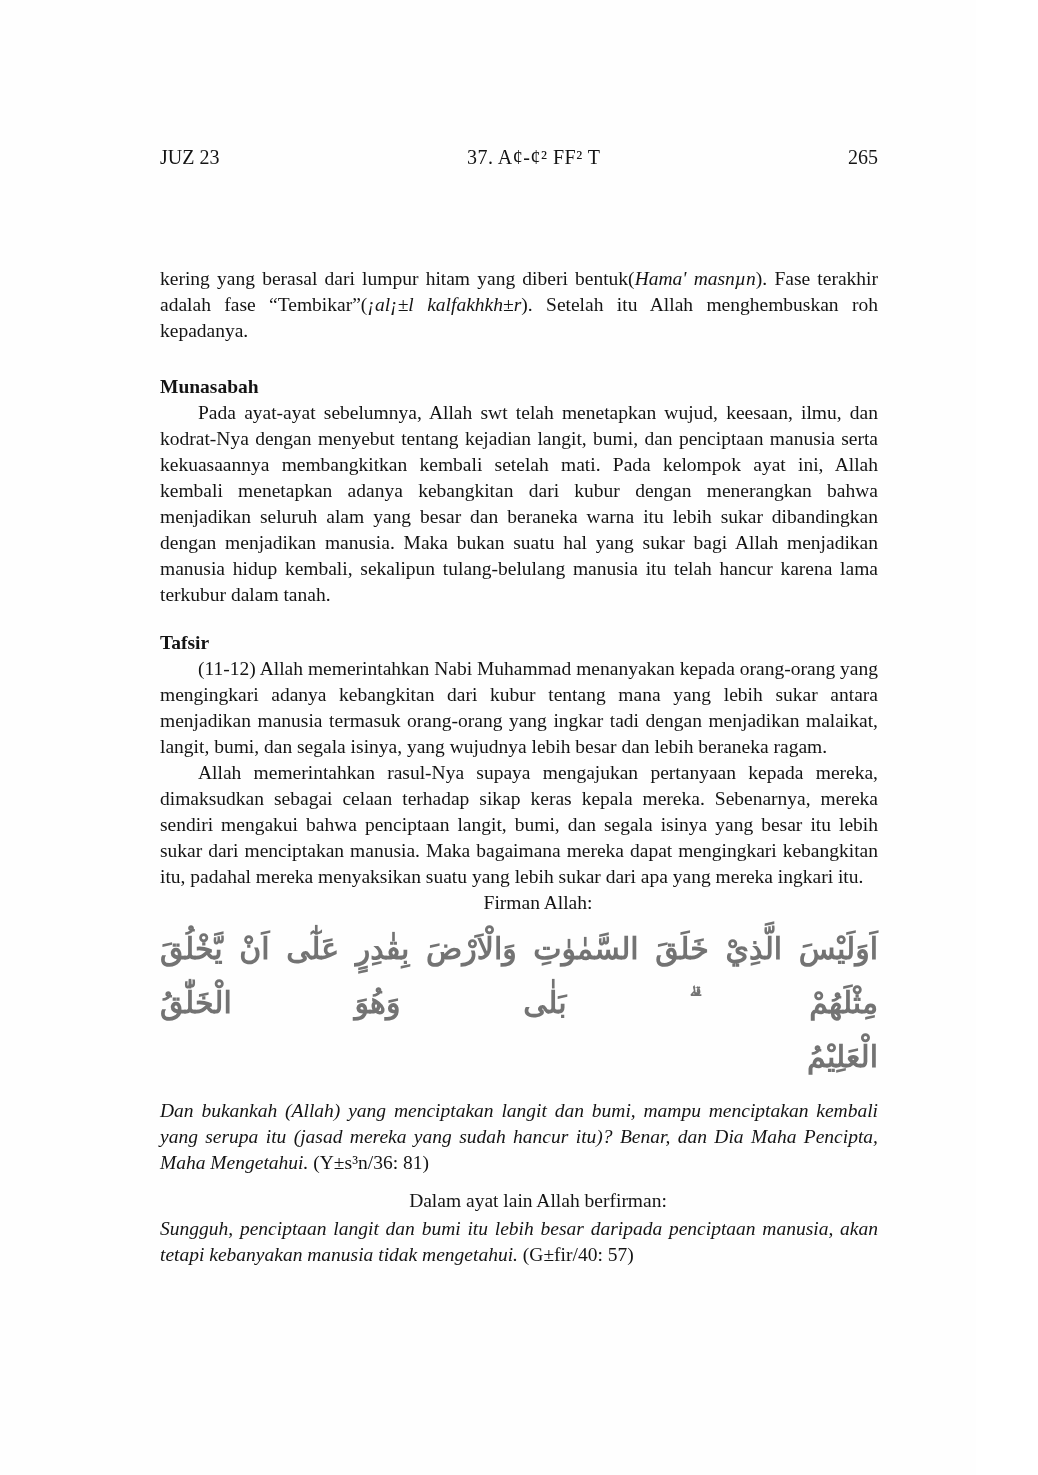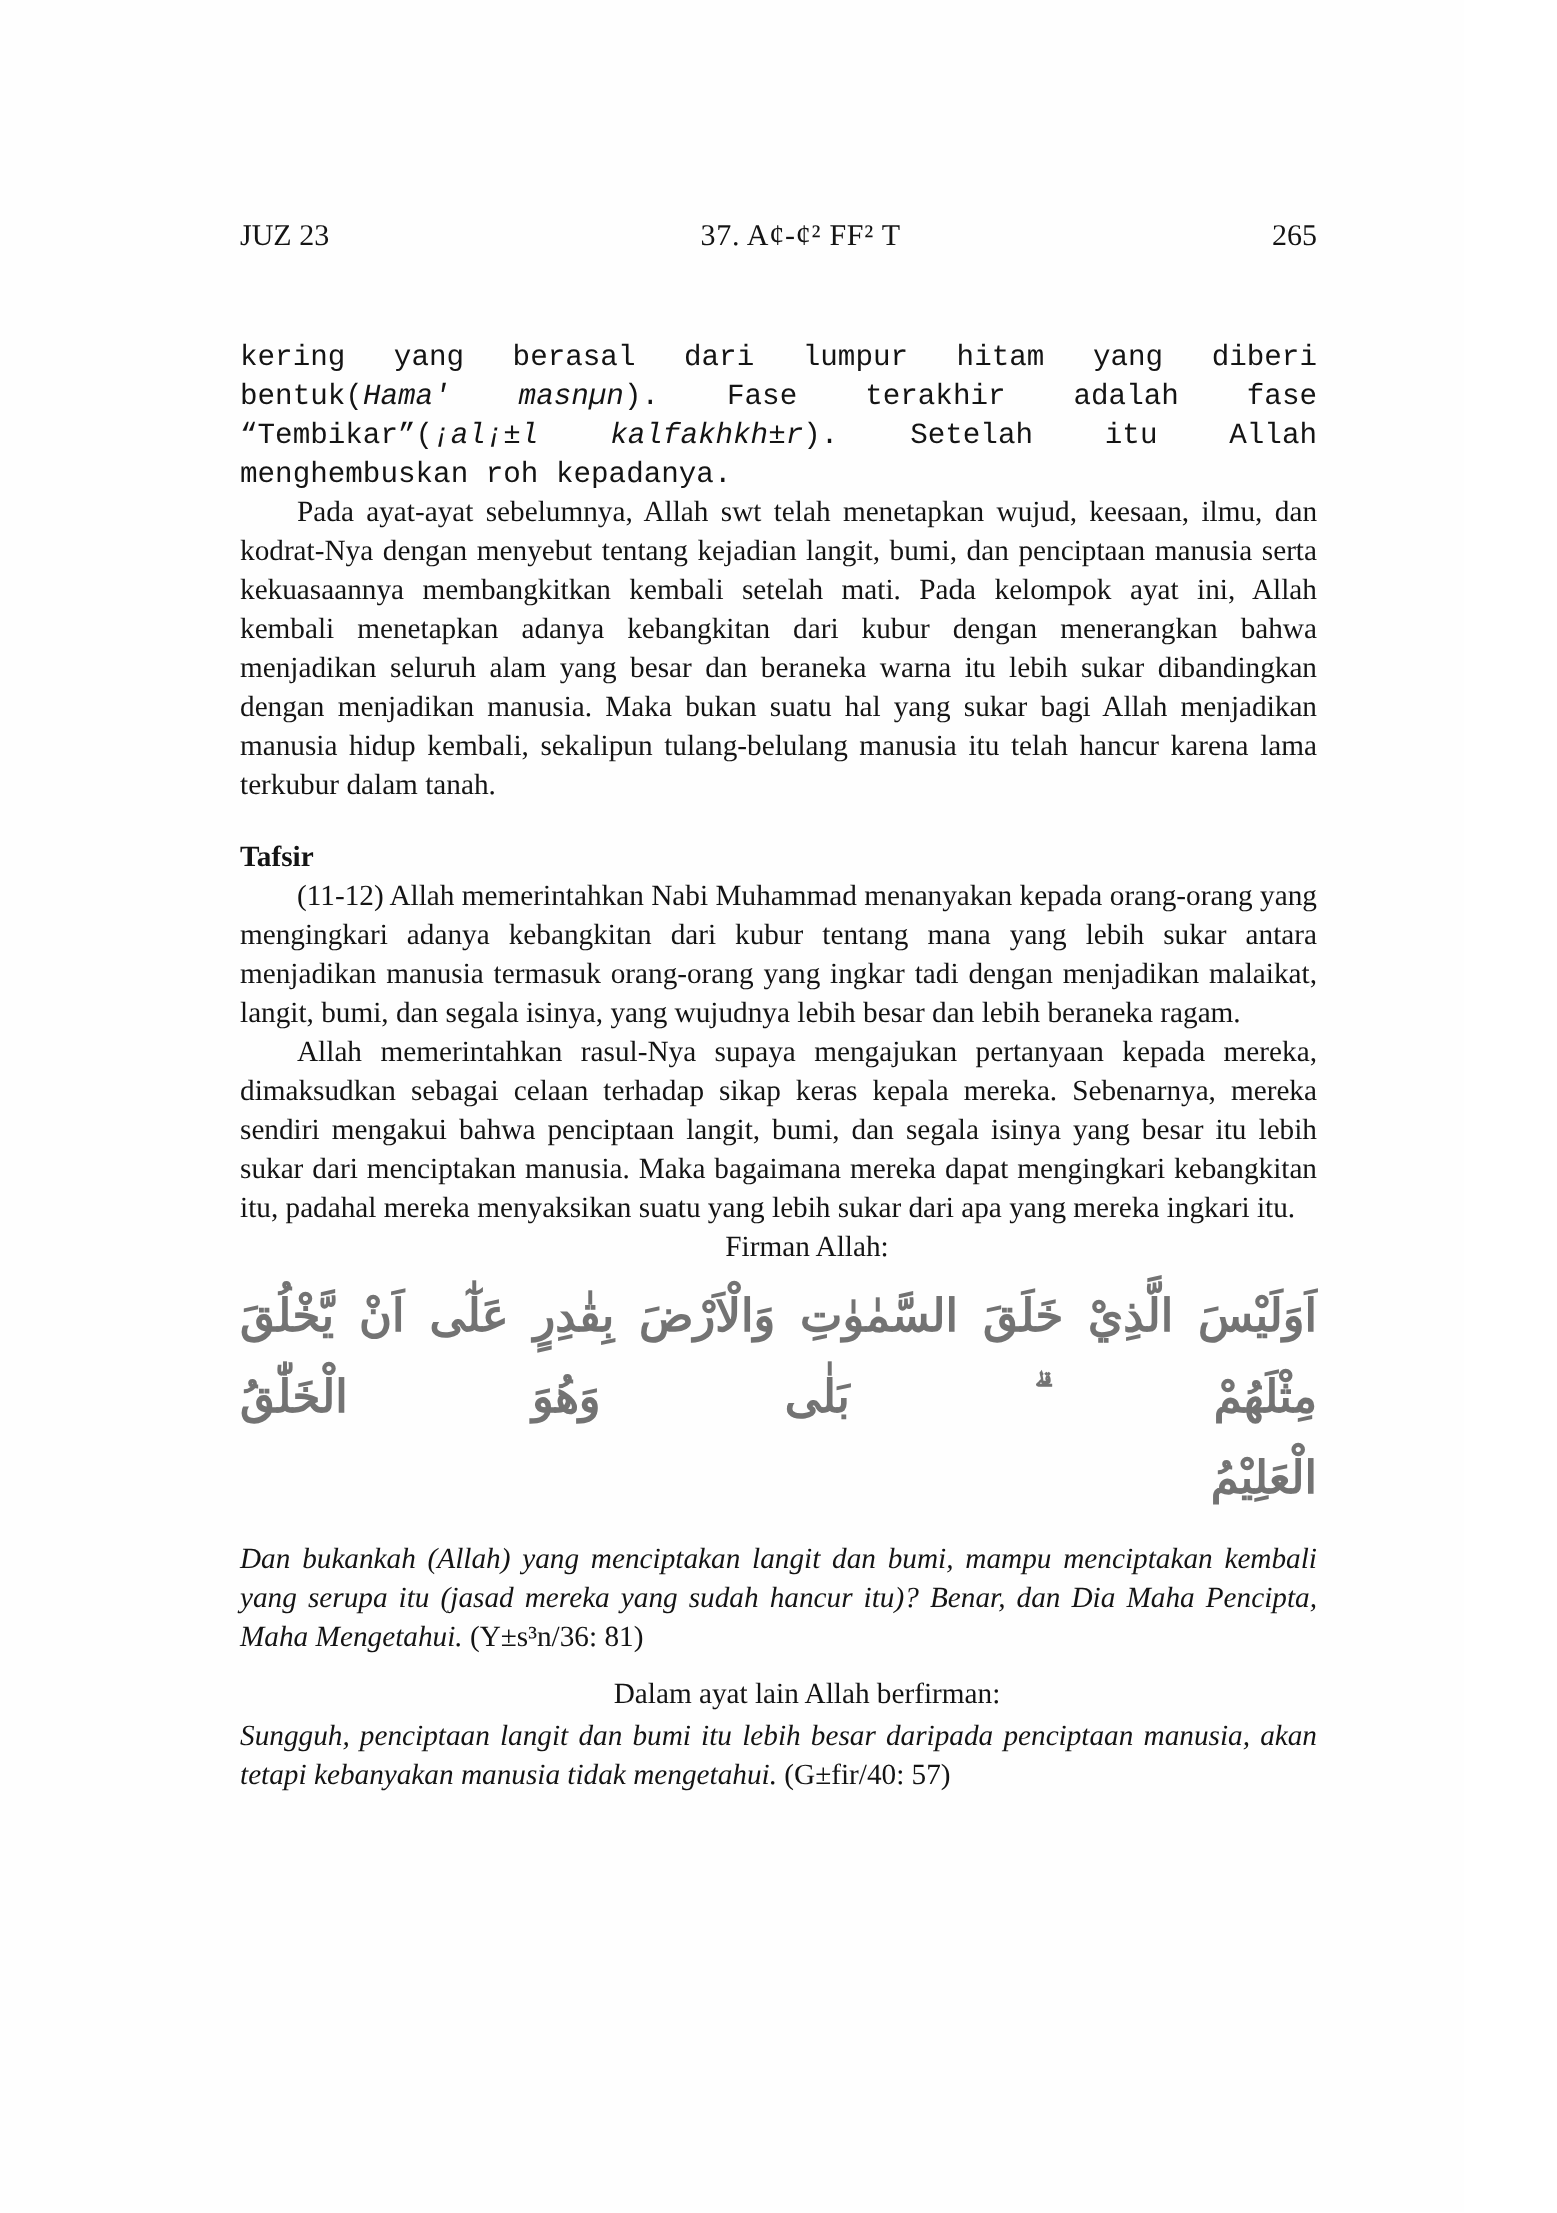--- a/index.html
+++ b/index.html
@@ -20,21 +20,21 @@
   }
   .header {
     display: flex;
     justify-content: space-between;
     align-items: baseline;
     font-size: 20px;
     line-height: 24px;
   }
   .header .title { letter-spacing: 0.5px; }
   p { margin: 0; font-size: 19.5px; line-height: 26px; text-align: justify; }
-  .intro { margin-top: 56px; font-family: Liberation Mono, monospace; }
+  .intro { margin-top: 97px; }
   .section-heading {
     font-weight: bold;
     font-size: 19.5px;
     line-height: 26px;
     text-align: left;
     margin: 0;
   }
   .mt-munasabah { margin-top: 30px; }
   .mt-tafsir { margin-top: 22px; }
   .indent { text-indent: 38px; }
@@ -66,20 +66,21 @@
   <div class="content">
 
     <div class="header">
       <span>JUZ 23</span>
       <span class="title">37. A¢-¢²  FF²  T</span>
       <span>265</span>
     </div>
 
     <p class="intro"><span>kering yang berasal dari lumpur hitam yang diberi bentuk(</span><i>Hama' masnµn</i><span>). Fase terakhir adalah fase “Tembikar”(</span><i>¡al¡±l kalfakhkh±r</i><span>). Setelah itu Allah menghembuskan roh kepadanya.</span></p>
 
+    <p class="section-heading mt-munasabah">Munasabah</p>
     <p class="indent">Pada ayat-ayat sebelumnya, Allah swt telah menetapkan wujud, keesaan, ilmu, dan kodrat-Nya dengan menyebut tentang kejadian langit, bumi, dan penciptaan manusia serta kekuasaannya membangkitkan kembali setelah mati. Pada kelompok ayat ini, Allah kembali menetapkan adanya kebangkitan dari kubur dengan menerangkan bahwa menjadikan seluruh alam yang besar dan beraneka warna itu lebih sukar dibandingkan dengan menjadikan manusia. Maka bukan suatu hal yang sukar bagi Allah menjadikan manusia hidup kembali, sekalipun tulang-belulang manusia itu telah hancur karena lama terkubur dalam tanah.</p>
 
     <p class="section-heading mt-tafsir">Tafsir</p>
     <p class="indent">(11-12) Allah memerintahkan Nabi Muhammad menanyakan kepada orang-orang yang mengingkari adanya kebangkitan dari kubur tentang mana yang lebih sukar antara menjadikan manusia termasuk orang-orang yang ingkar tadi dengan menjadikan malaikat, langit, bumi, dan segala isinya, yang wujudnya lebih besar dan lebih beraneka ragam.</p>
     <p class="indent">Allah memerintahkan rasul-Nya supaya mengajukan pertanyaan kepada mereka, dimaksudkan sebagai celaan terhadap sikap keras kepala mereka. Sebenarnya, mereka sendiri mengakui bahwa penciptaan langit, bumi, dan segala isinya yang besar itu lebih sukar dari menciptakan manusia. Maka bagaimana mereka dapat mengingkari kebangkitan itu, padahal mereka menyaksikan suatu yang lebih sukar dari apa yang mereka ingkari itu.</p>
     <p class="indent plain-line">Firman Allah:</p>
 
     <div class="arabic-block">
       <div class="arabic arabic-justify">اَوَلَيْسَ الَّذِيْ خَلَقَ السَّمٰوٰتِ وَالْاَرْضَ بِقٰدِرٍ عَلٰٓى اَنْ يَّخْلُقَ مِثْلَهُمْ ۗ بَلٰى وَهُوَ الْخَلّٰقُ</div>
       <div class="arabic arabic-right">الْعَلِيْمُ</div>

